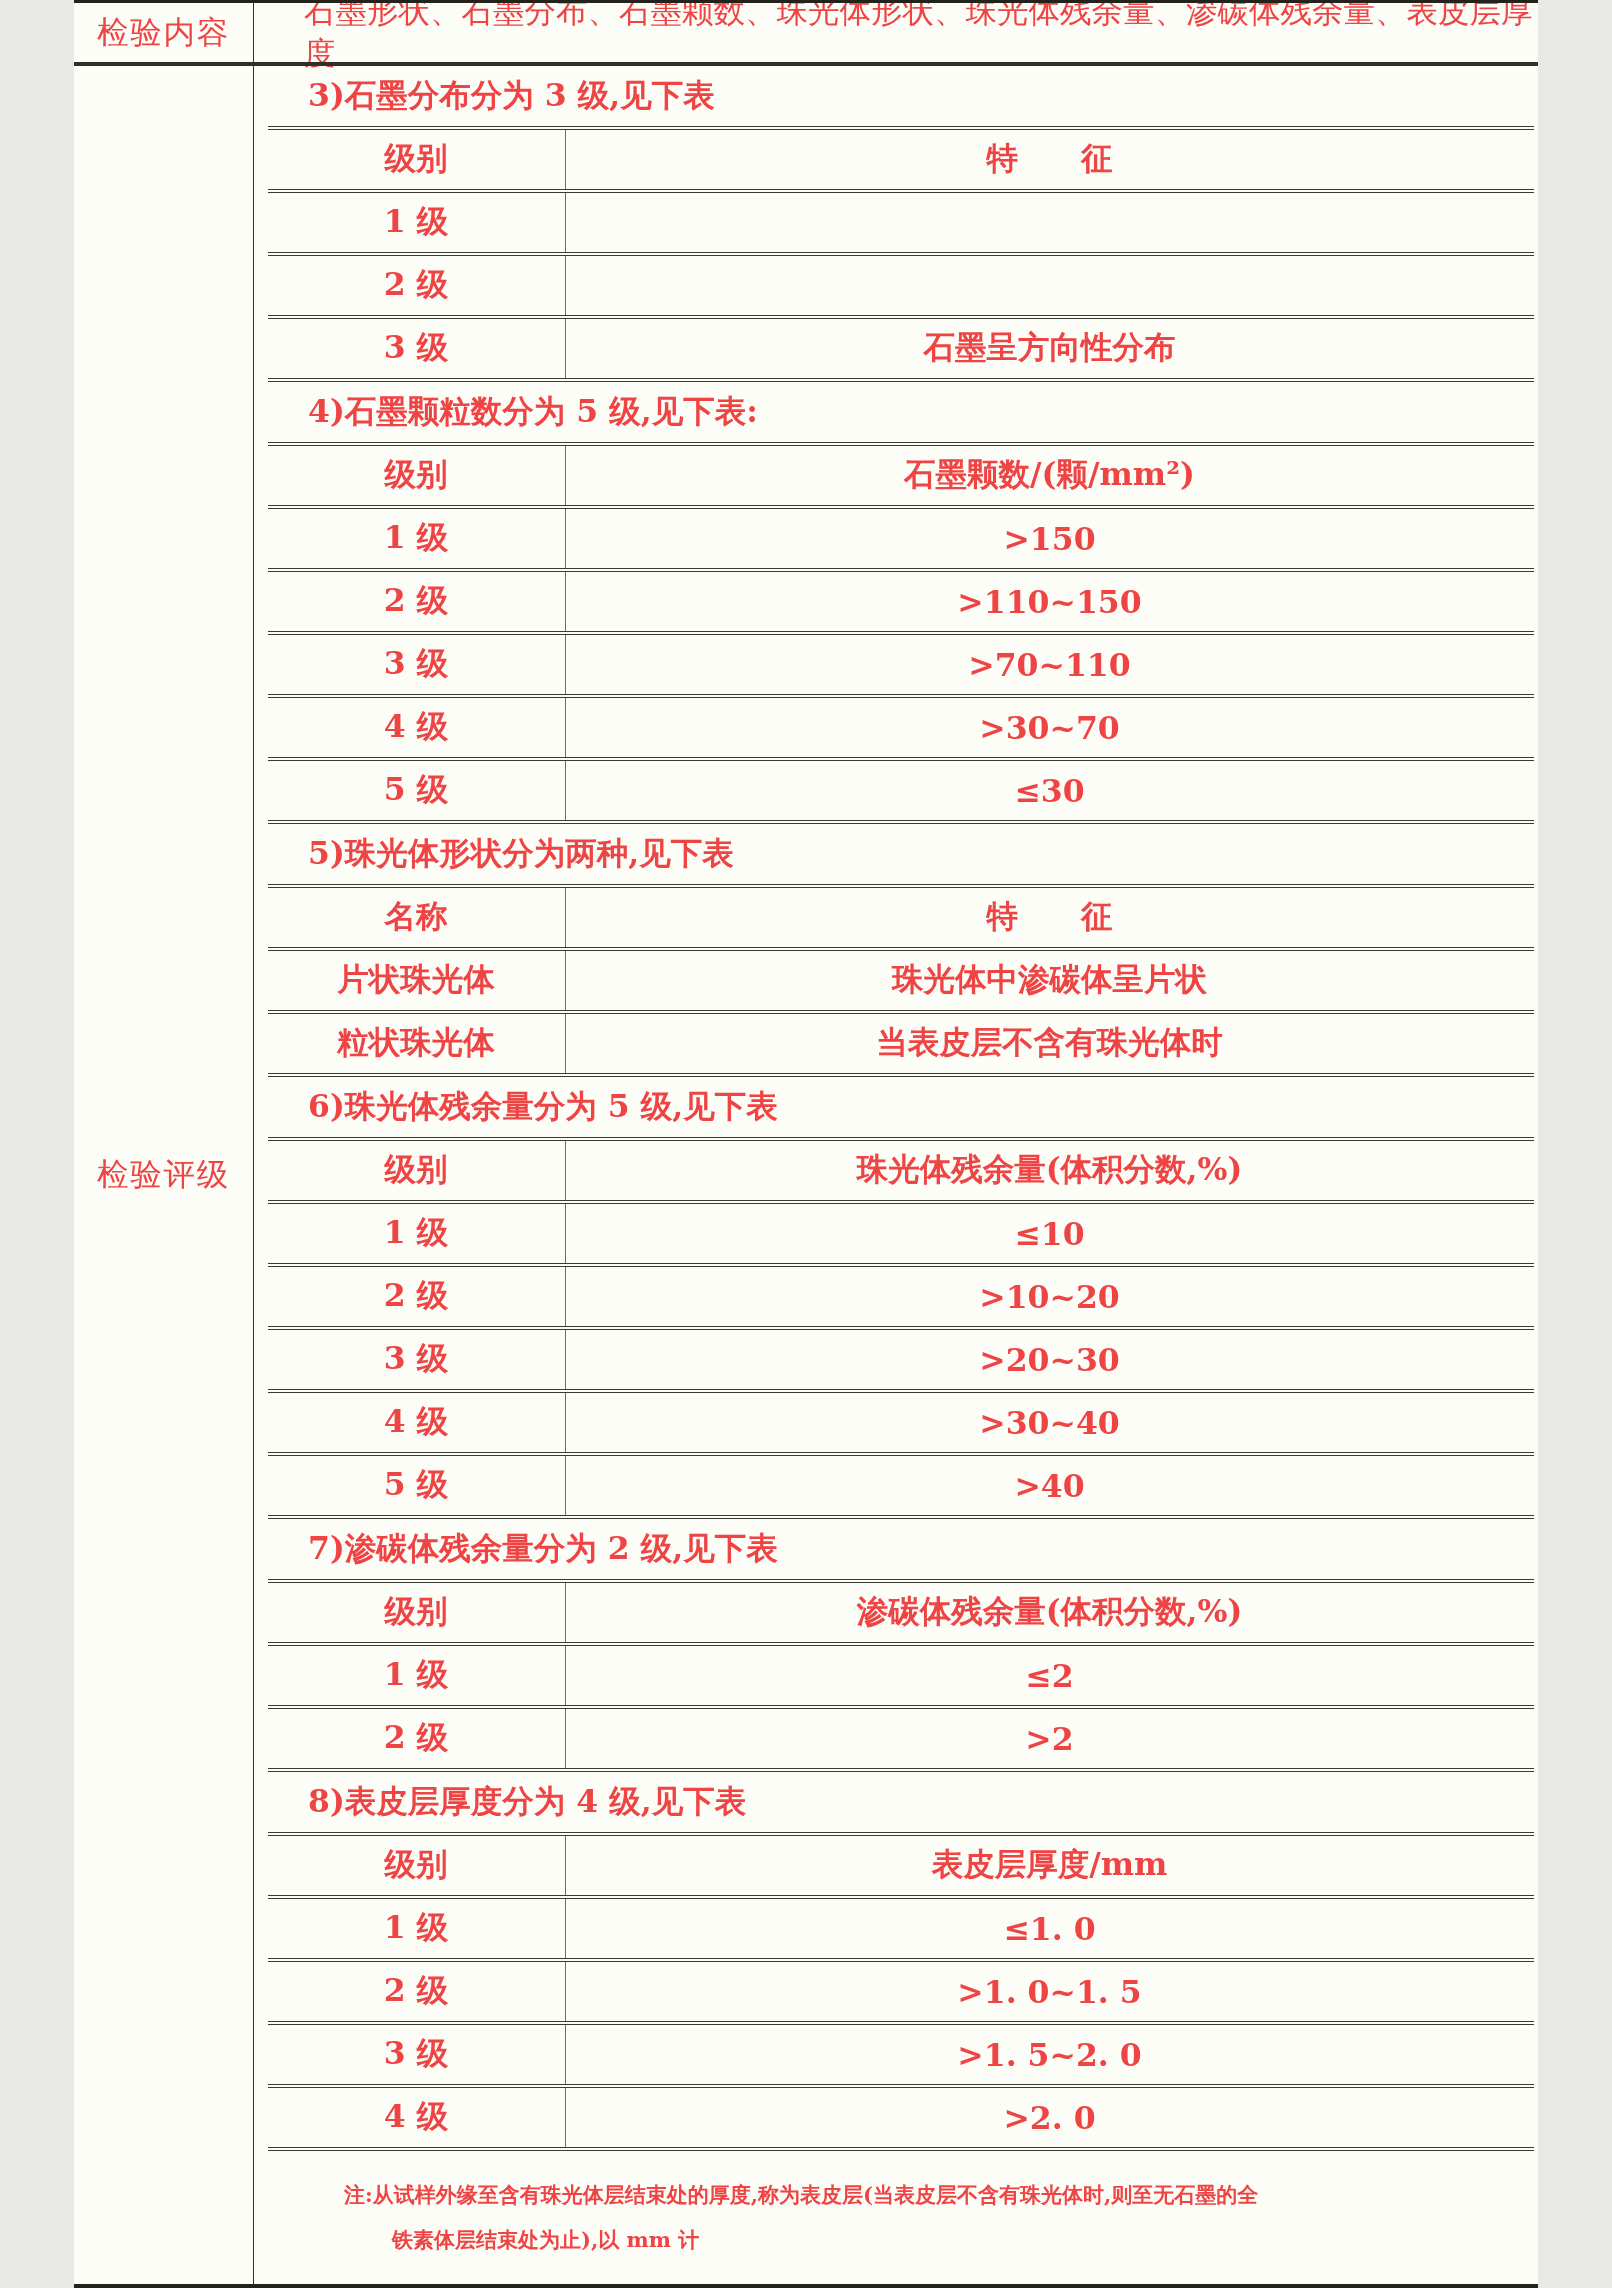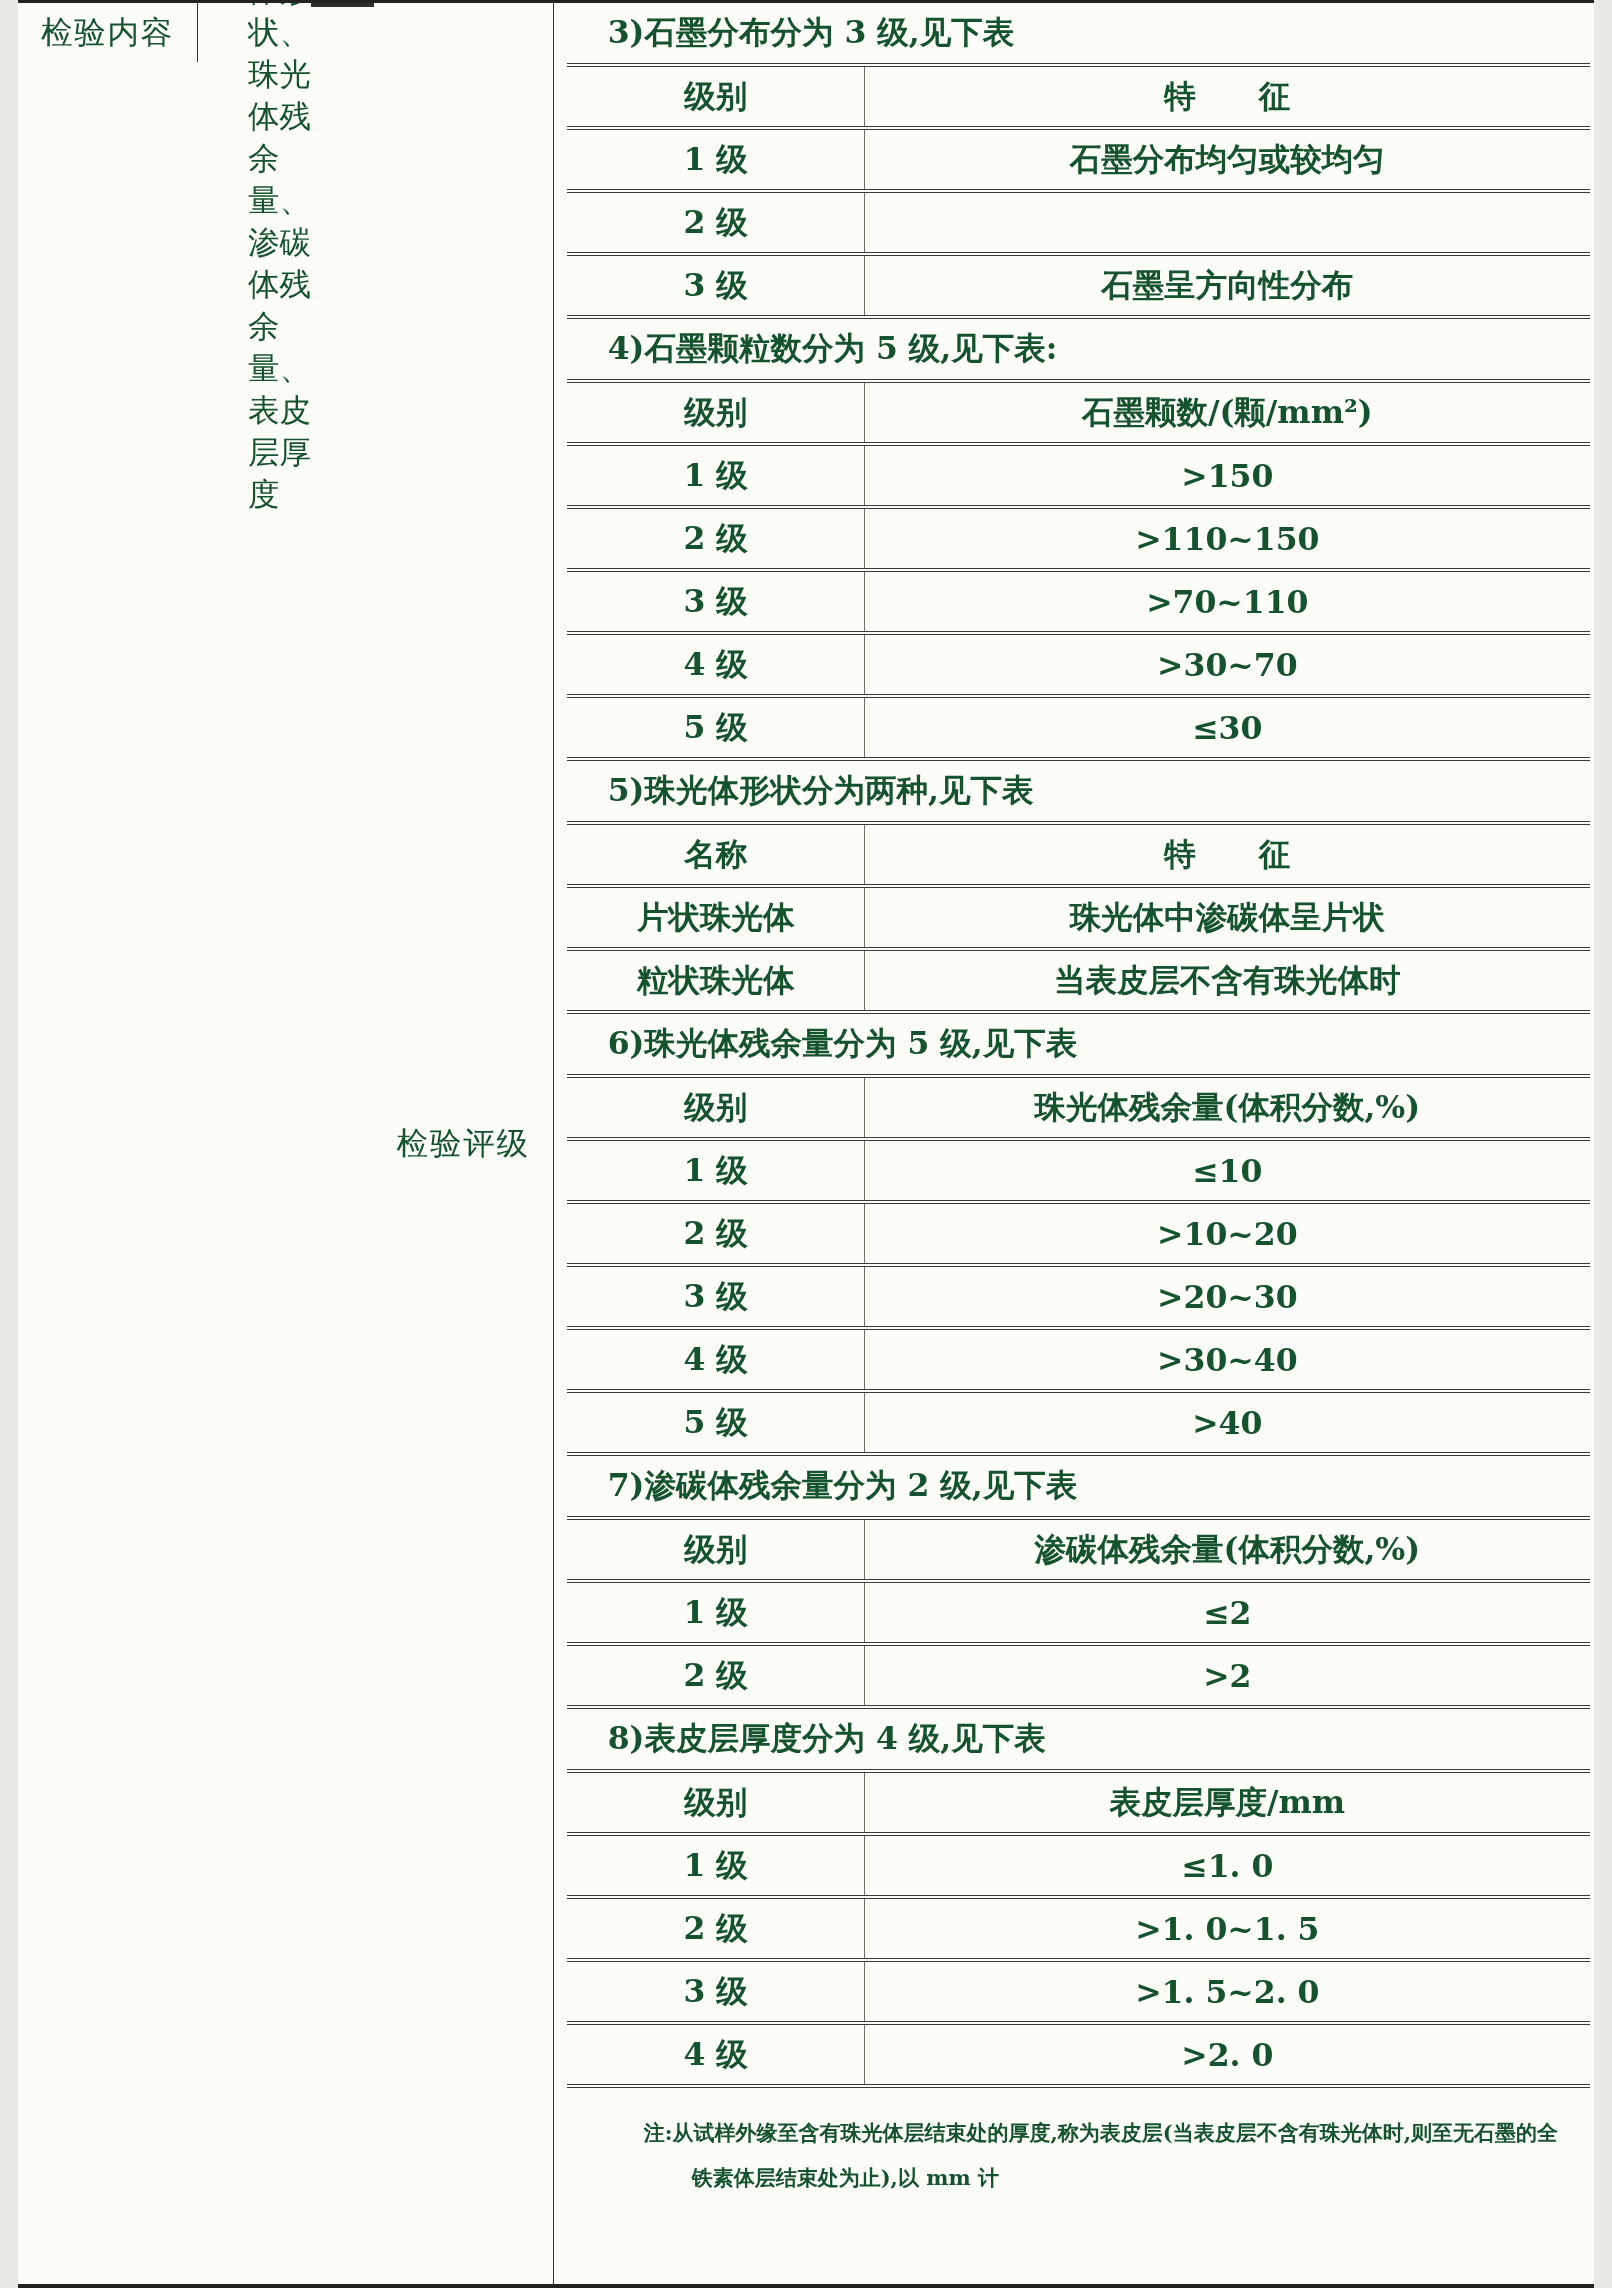--- a/index.html
+++ b/index.html
@@ -1,27 +1,27 @@
 <!DOCTYPE html>
 <html style="font-size:14.4px"><head>
 <meta charset="utf-8">
 <style>
   * { margin:0; padding:0; box-sizing:border-box; }
   html,body { background:#e8e8e4; }
   .page {
     position:relative;
-    width:1576px; height:2288px;
+    width:1464px; height:2288px;
     margin:0 auto;
     background:#fdfdf8;
-    color:#14532d;
+    color:#ef4444;
     font-family:"DejaVu Serif","Liberation Serif",serif;
     font-size:31.5px;
     border-top:3.6px solid #23231b;
     border-bottom:4.5px solid #23231b;
-    display:flex; flex-direction:row;
+    display:flex; flex-direction:column;
     overflow:hidden;
   }
   .top-row { display:flex; height:59px; }
   .left-cell {
     width:180px;
     border-right:1.8px solid #32322a;
     display:flex; align-items:center; justify-content:center;
     letter-spacing:1.8px;
     flex:none;
   }
@@ -76,21 +76,20 @@
     <div class="body-content">
       <div id="sections-root">
           <div class="section-heading">3)石墨分布分为 3 级,见下表</div>
           <div class="subtable">
             <div class="srow">
               <div class="scell-label">级别</div>
               <div class="scell-value">特　　征</div>
             </div>
             <div class="srow">
               <div class="scell-label">1 级</div>
-              <div class="scell-value">石墨分布均匀或较均匀</div>
             </div>
             <div class="srow">
               <div class="scell-label">2 级</div>
             </div>
             <div class="srow">
               <div class="scell-label">3 级</div>
               <div class="scell-value">石墨呈方向性分布</div>
             </div>
           </div>
           <div class="section-heading">4)石墨颗粒数分为 5 级,见下表:</div>

